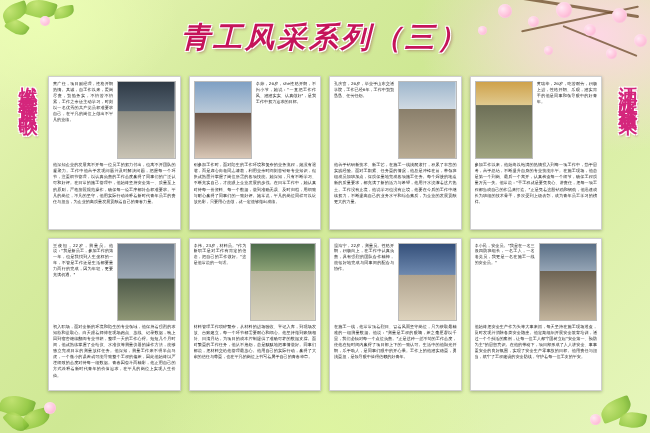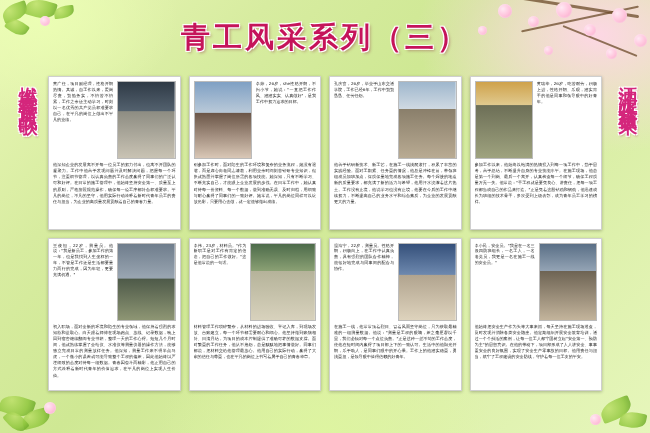--- a/index.html
+++ b/index.html
@@ -36,20 +36,21 @@
     position:absolute;left:0;right:0;top:18px;text-align:center;z-index:6;
   }
   .title{
     display:inline-block;
     font-family:"DejaVu Serif","Liberation Serif",serif;
     font-weight:bold;font-size:29px;letter-spacing:3px;
     color:#c5145a;
     text-shadow:
       1px 1px 0 #fff, -1px -1px 0 #fff, 1px -1px 0 #fff, -1px 1px 0 #fff,
       2px 2px 3px rgba(120,0,50,.35);
+    font-style: italic;
   }
 
   
   .side{
     position:absolute;top:72px;width:34px;z-index:6;
     writing-mode:vertical-rl;text-orientation:upright;
     font-family:"DejaVu Serif","Liberation Serif",serif;
     font-weight:bold;font-size:19px;line-height:1.45;
     letter-spacing:5px;
     text-align:center;

